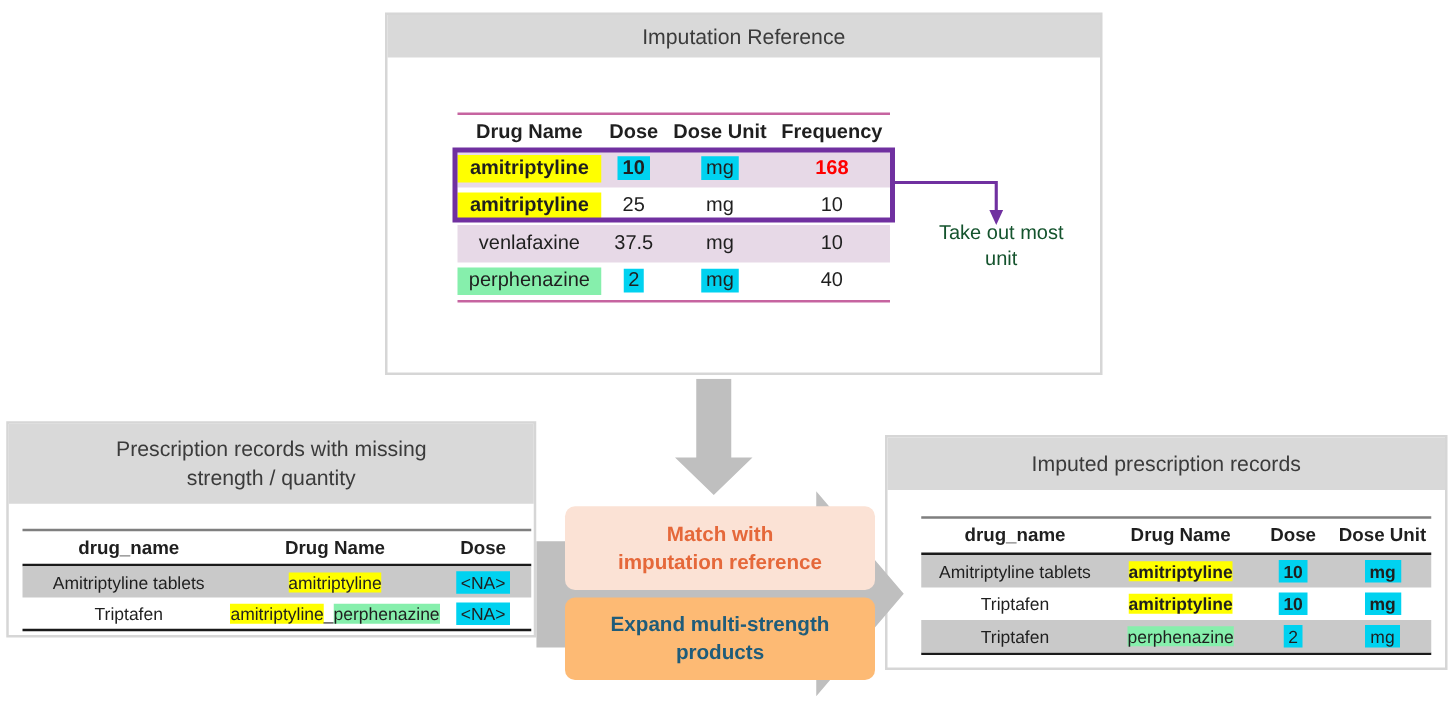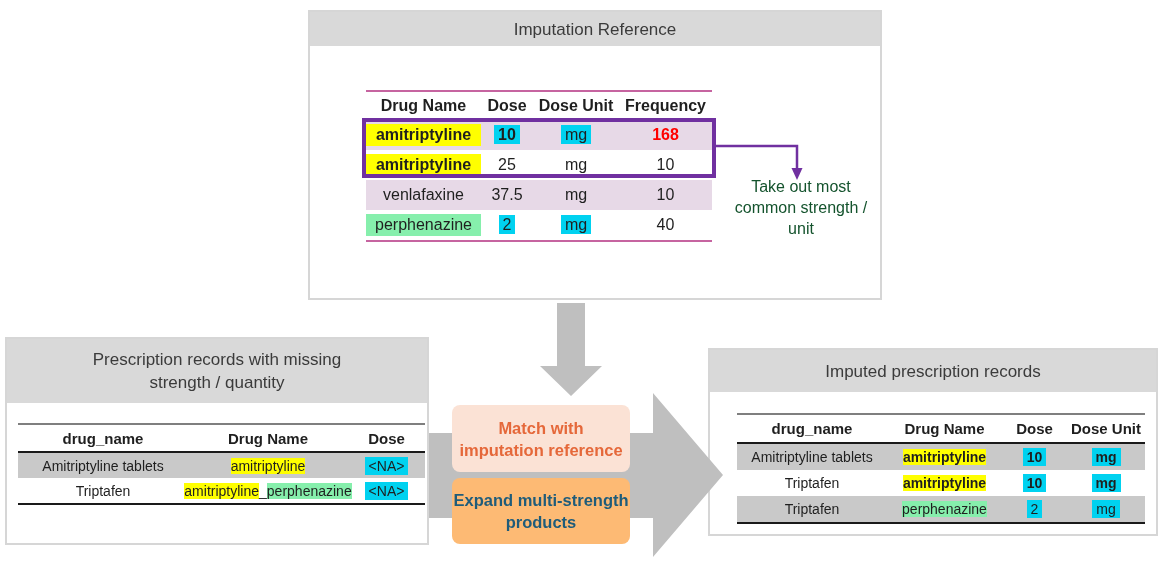--- a/index.html
+++ b/index.html
@@ -6,21 +6,21 @@
   html,body { background:#ffffff; font-family:"Liberation Sans", sans-serif; }
   #stage { position:relative; width:1164px; height:580px; background:#ffffff; overflow:hidden; }
 
   
   .panel { position:absolute; background:#ffffff; border:2px solid #d6d6d6; z-index:1; }
   .panel-header { background:#d9d9d9; color:#3b3b3b; display:flex; flex-direction:column;
                   align-items:center; justify-content:center; text-align:center;
                   font-size:17px; line-height:23px; }
   .panel-ref     { left:308px; top:10px;  width:574px; height:290px; }
   .panel-ref .panel-header { height:34px; }
-  .panel-missing { left:5px;   top:337px; width:424px; height:208px; }
+  .panel-missing { left:5px;   top:337px; width:424px; height:173px; }
   .panel-missing .panel-header { height:64px; }
   .panel-imputed { left:708px; top:348px; width:450px; height:188px; }
   .panel-imputed .panel-header { height:42px; }
 
   
   .ref-table { position:absolute; left:56px; top:78px; width:346px;
                border-top:2px solid #c664a0; border-bottom:2px solid #c664a0;
                font-size:16px; color:#1f1f1f; }
   .ref-row { display:grid; grid-template-columns:115px 52px 86px 93px; align-items:center;
              height:30px; text-align:center; }
@@ -51,21 +51,21 @@
   .missing-table { left:11px; top:84px; width:407px; }
   .missing-table .flat-row { grid-template-columns:170px 160px 77px; height:25px; }
   .missing-table .flat-row.head { height:28px; }
 
   .imputed-table { left:27px; top:63px; width:408px; }
   .imputed-table .flat-row { grid-template-columns:150px 115px 65px 78px; height:26px; }
   .imputed-table .flat-row.head { height:29px; }
 
   
   .flow-svg { position:absolute; z-index:2; }
-  .step-box { position:absolute; left:452px; width:178px; border-radius:8px; z-index:3;
+  .step-box { position:absolute; left:452px; width:248px; border-radius:8px; z-index:3;
               display:flex; flex-direction:column; align-items:center; justify-content:center;
               font-weight:bold; font-size:16.5px; line-height:22px; text-align:center; }
   .step-match  { top:405px; height:67px; background:#fbe2d5; color:#e5683a; }
   .step-expand { top:478px; height:66px; background:#fdba74; color:#1f5c7a; }
 </style>
 </head>
 <body>
 
 <div id="stage">
 
@@ -109,21 +109,20 @@
 
     <div class="purple-frame"></div>
 
     <svg class="elbow-arrow" width="92" height="48" viewBox="0 0 92 48">
       <path d="M0 10 H81 V33" fill="none" stroke="#7030a0" stroke-width="2.5"></path>
       <polygon points="75.5,32 86.5,32 81,44" fill="#7030a0"></polygon>
     </svg>
 
     <div class="ref-note">
       <span>Take out most</span>
-      <span>common strength /</span>
       <span>unit</span>
     </div>
   </div>
 
   <div class="panel panel-missing">
     <div class="panel-header">
       <span>Prescription records with missing</span>
       <span>strength / quantity</span>
     </div>
 

